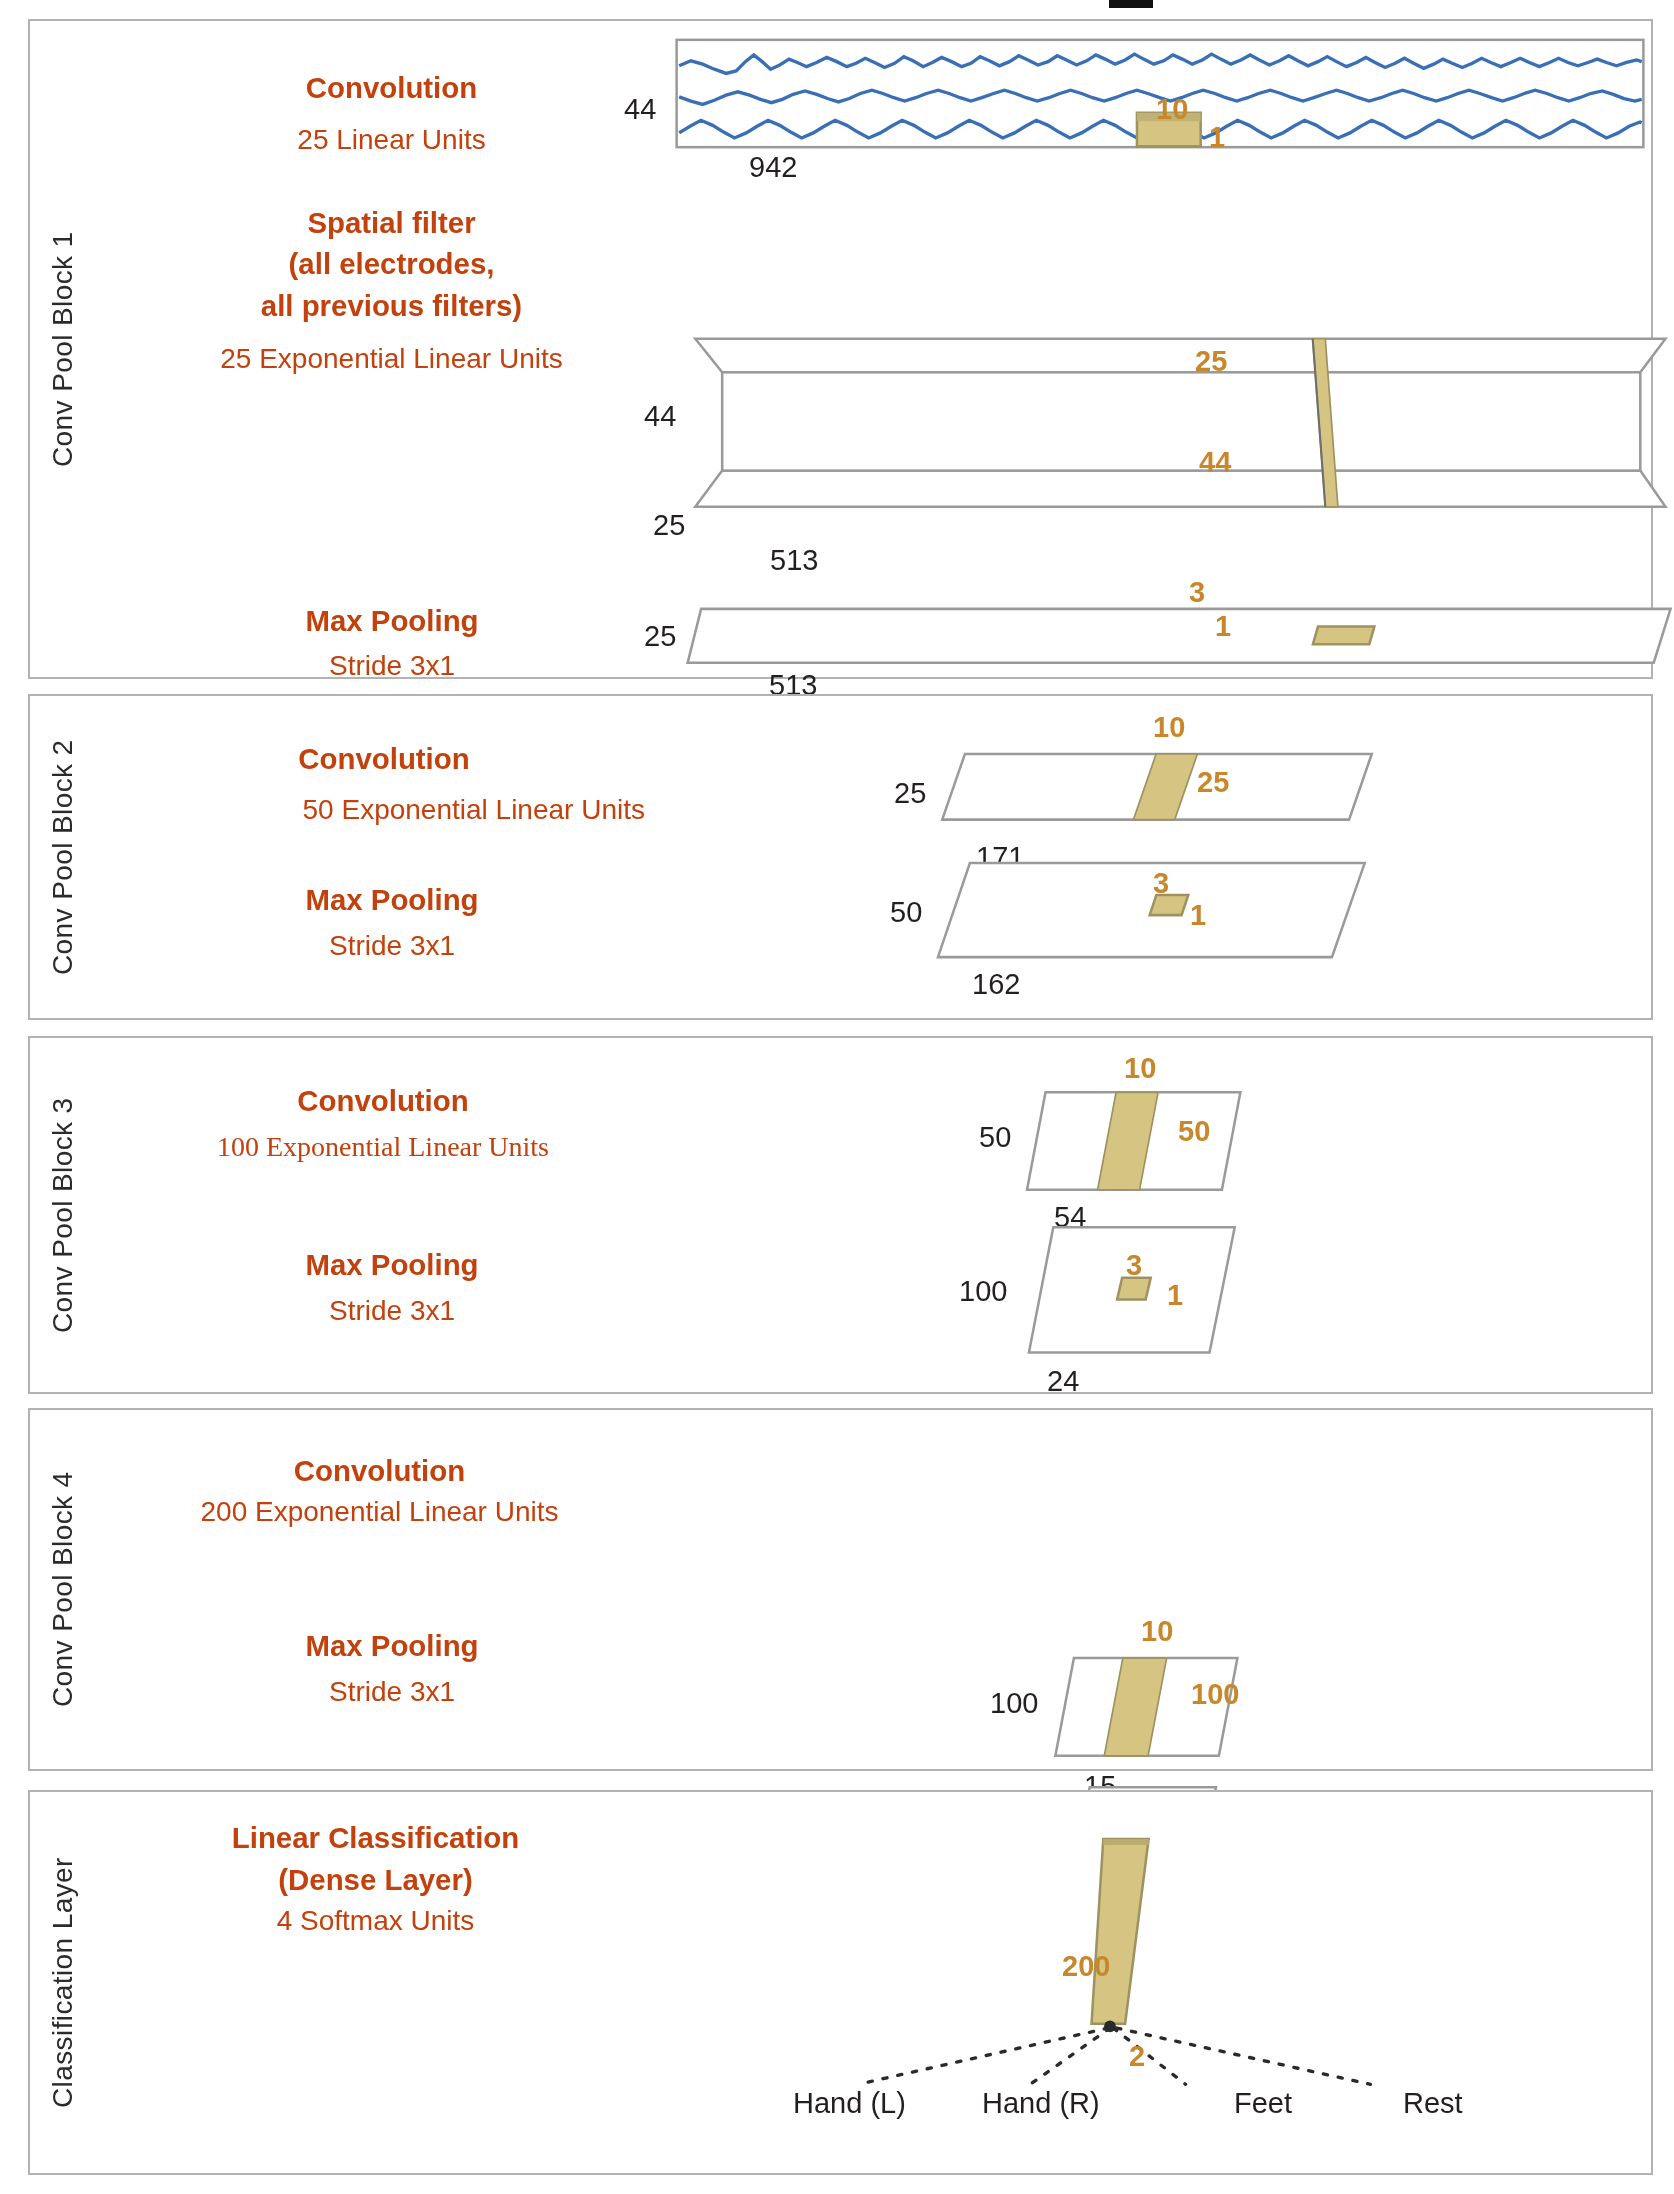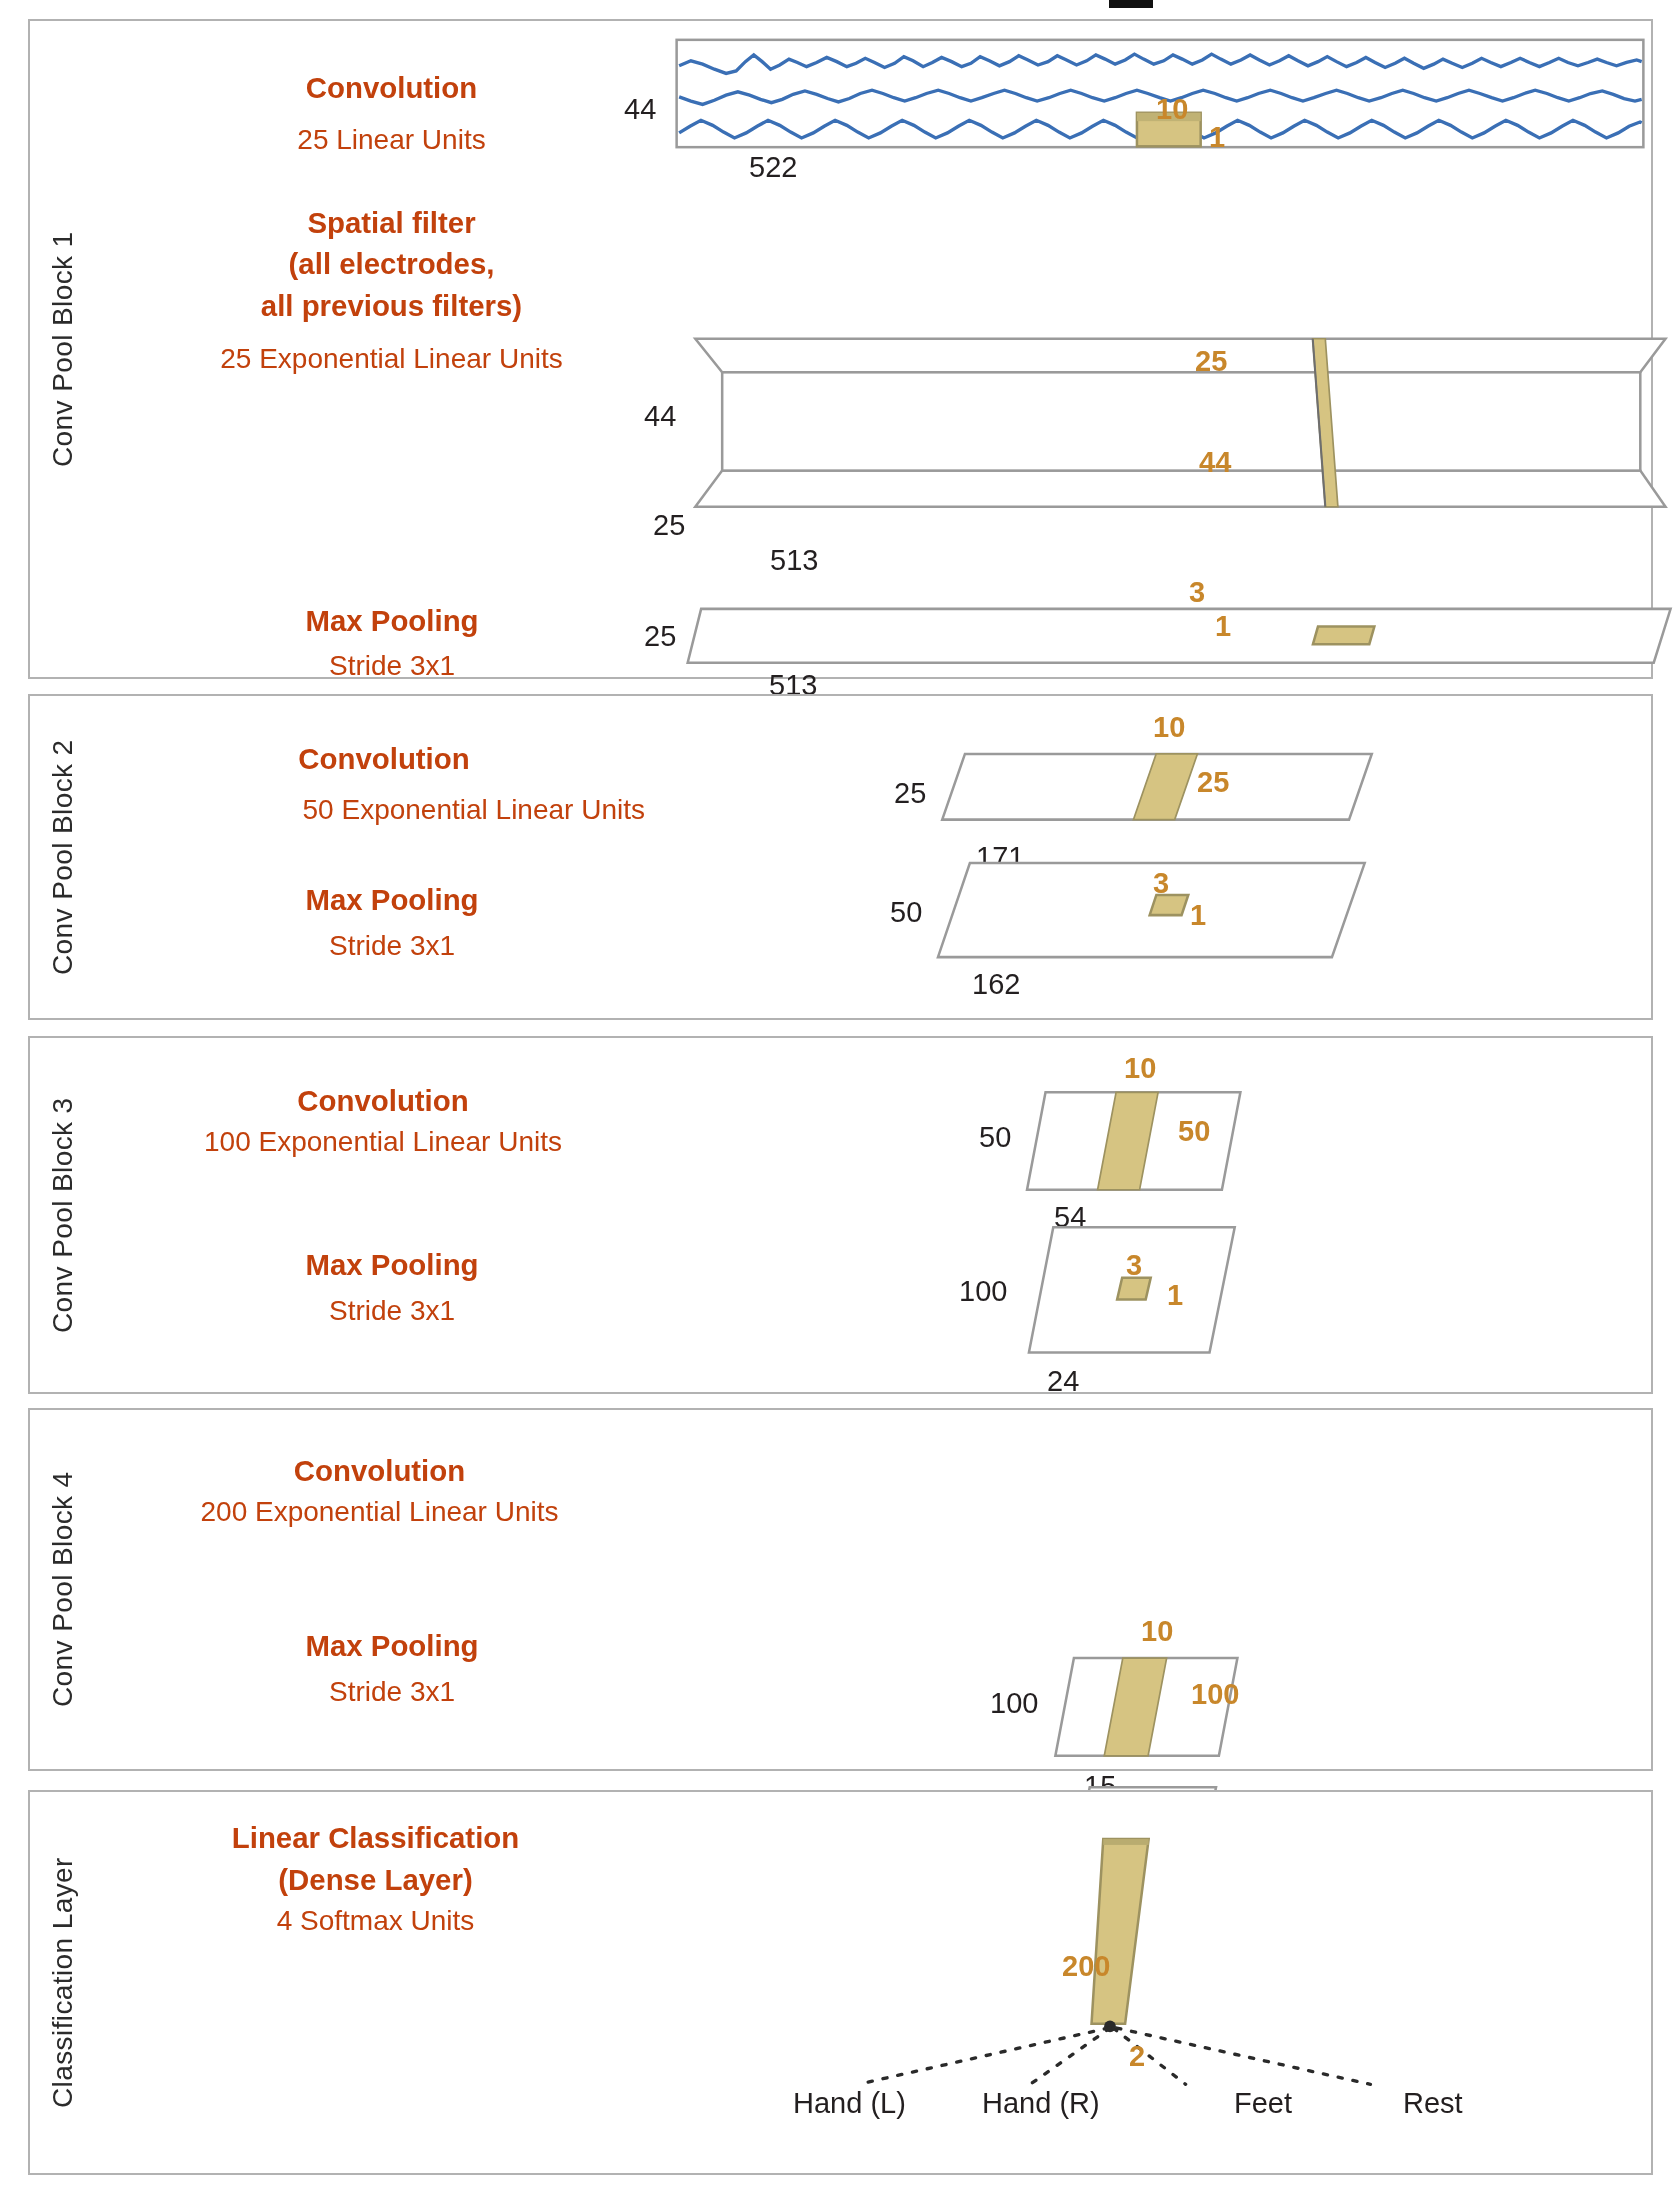--- a/index.html
+++ b/index.html
@@ -129,21 +129,21 @@
         657,104 670,97 684,103 697,111 710,118 724,112 737,104 750,97 764,103 777,111 790,118 804,112
         817,104 830,97 844,103 857,111 870,118 884,112 897,104 910,97 924,103 937,111 950,118 964,112
         977,104 990,97 1004,103 1017,111 1030,118 1044,112 1057,104 1070,97 1084,103 1097,111 1110,118
         1124,112 1137,104 1150,99 1152,100"></polyline>
 
       <rect x="550" y="88" width="76" height="40" fill="#d6c482" stroke="#9d9260" stroke-width="3"></rect>
       <rect x="550" y="88" width="76" height="10" fill="#c0b274" stroke="none"></rect>
     </svg>
 
     <div class="num" style="left:594px; top:72px;">44</div>
-    <div class="num" style="left:719px; top:130px;">522</div>
+    <div class="num" style="left:719px; top:130px;">942</div>
     <div class="num gold" style="left:1126px; top:72px;">10</div>
     <div class="num gold" style="left:1179px; top:100px;">1</div>
 
     <div class="rowtext" style="left:109px; top:181px; width:505px;">
       <span class="t-bold">Spatial filter</span>
       <span class="t-bold">(all electrodes,</span>
       <span class="t-bold">all previous filters)</span>
       <span class="t-norm" style="margin-top:11.8px;">25 Exponential Linear Units</span>
     </div>
 
@@ -215,21 +215,21 @@
   <div class="num gold" style="left:1153px; top:867px;">3</div>
   <div class="num gold" style="left:1190px; top:899px;">1</div>
 
   <div class="block" style="left:28px; top:1036px; width:1625px; height:358px;">
     <div class="side-col">
       <div class="block-label">Conv Pool Block 3</div>
     </div>
 
     <div class="rowtext" style="left:67px; top:42px; width:572px;">
       <span class="t-bold">Convolution</span>
-      <span class="t-norm" style="">100 Exponential Linear  Units</span>
+      <span class="t-norm" style="margin-top:5px;font-family:Liberation Serif, serif;">100 Exponential Linear  Units</span>
     </div>
 
     <div class="rowtext" style="left:143px; top:206px; width:438px;">
       <span class="t-bold">Max Pooling</span>
       <span class="t-norm" style="margin-top:5px;">Stride 3x1</span>
     </div>
   </div>
 
   <svg class="gfx" style="left:1022px; top:1087px;" width="252" height="114" viewBox="0 0 300 135">
     <polygon points="28,6 260,6 238,122 6,122" fill="#ffffff" stroke="#9a9a9a" stroke-width="3"></polygon>

